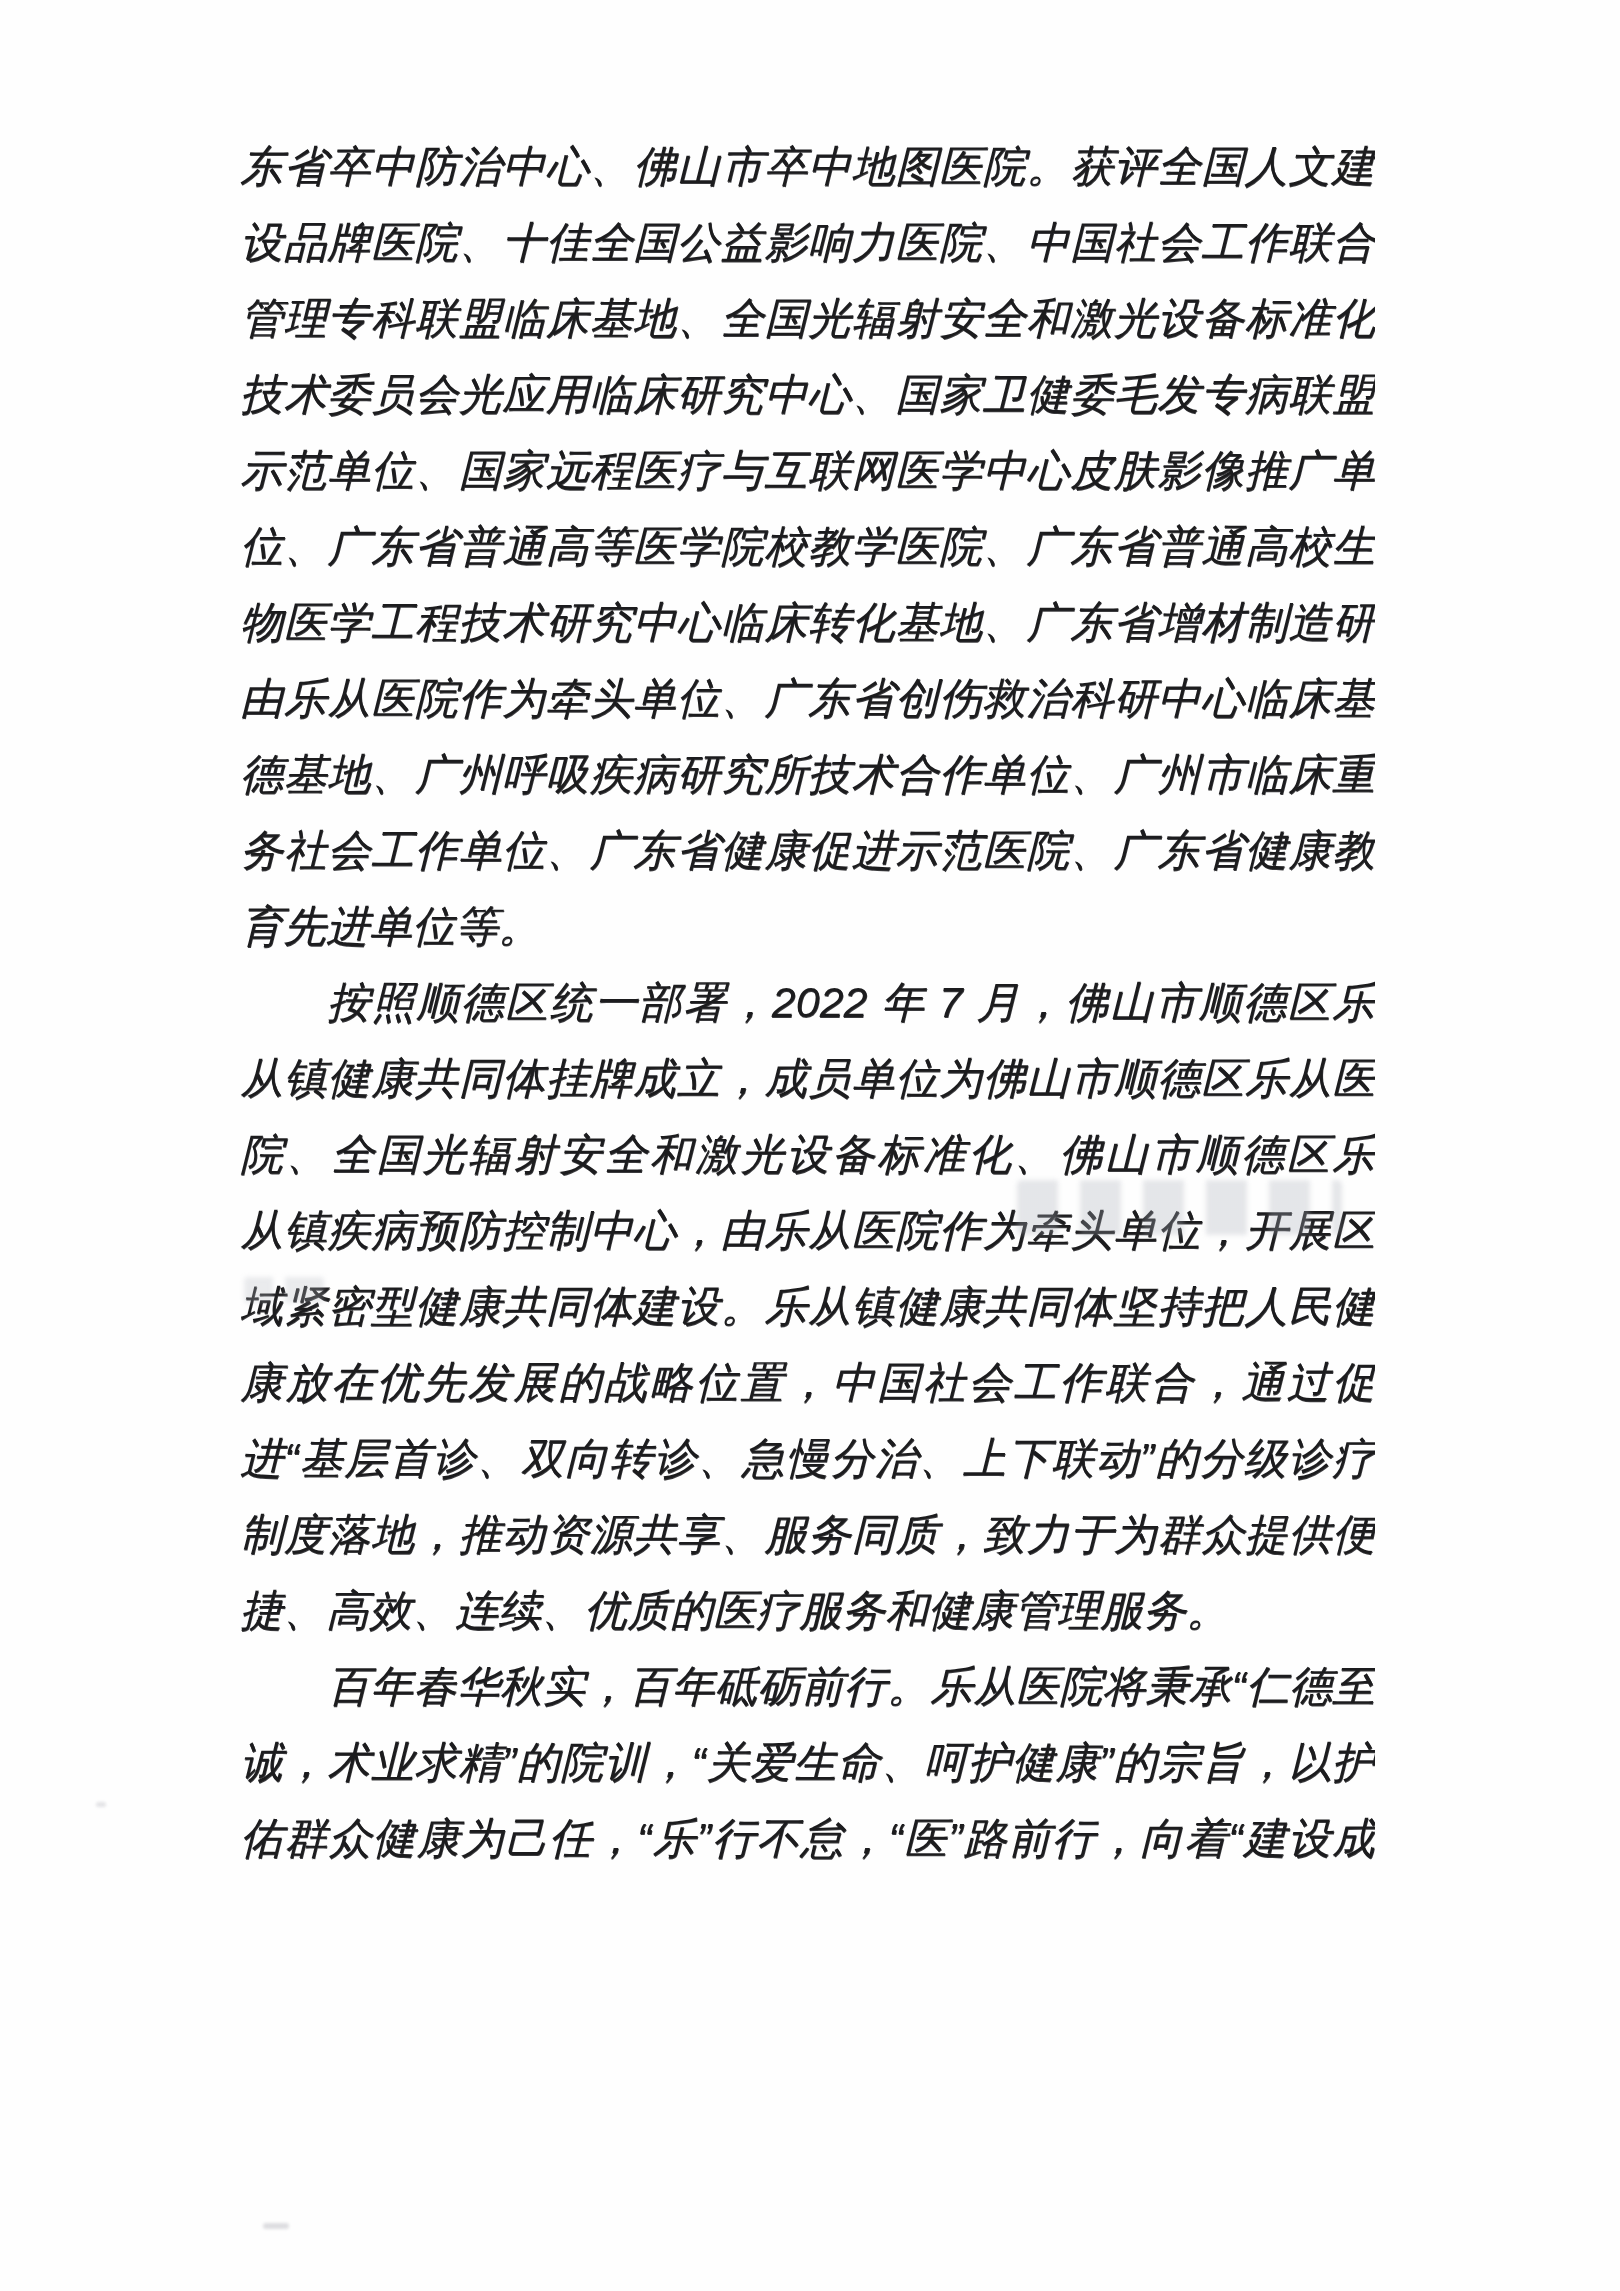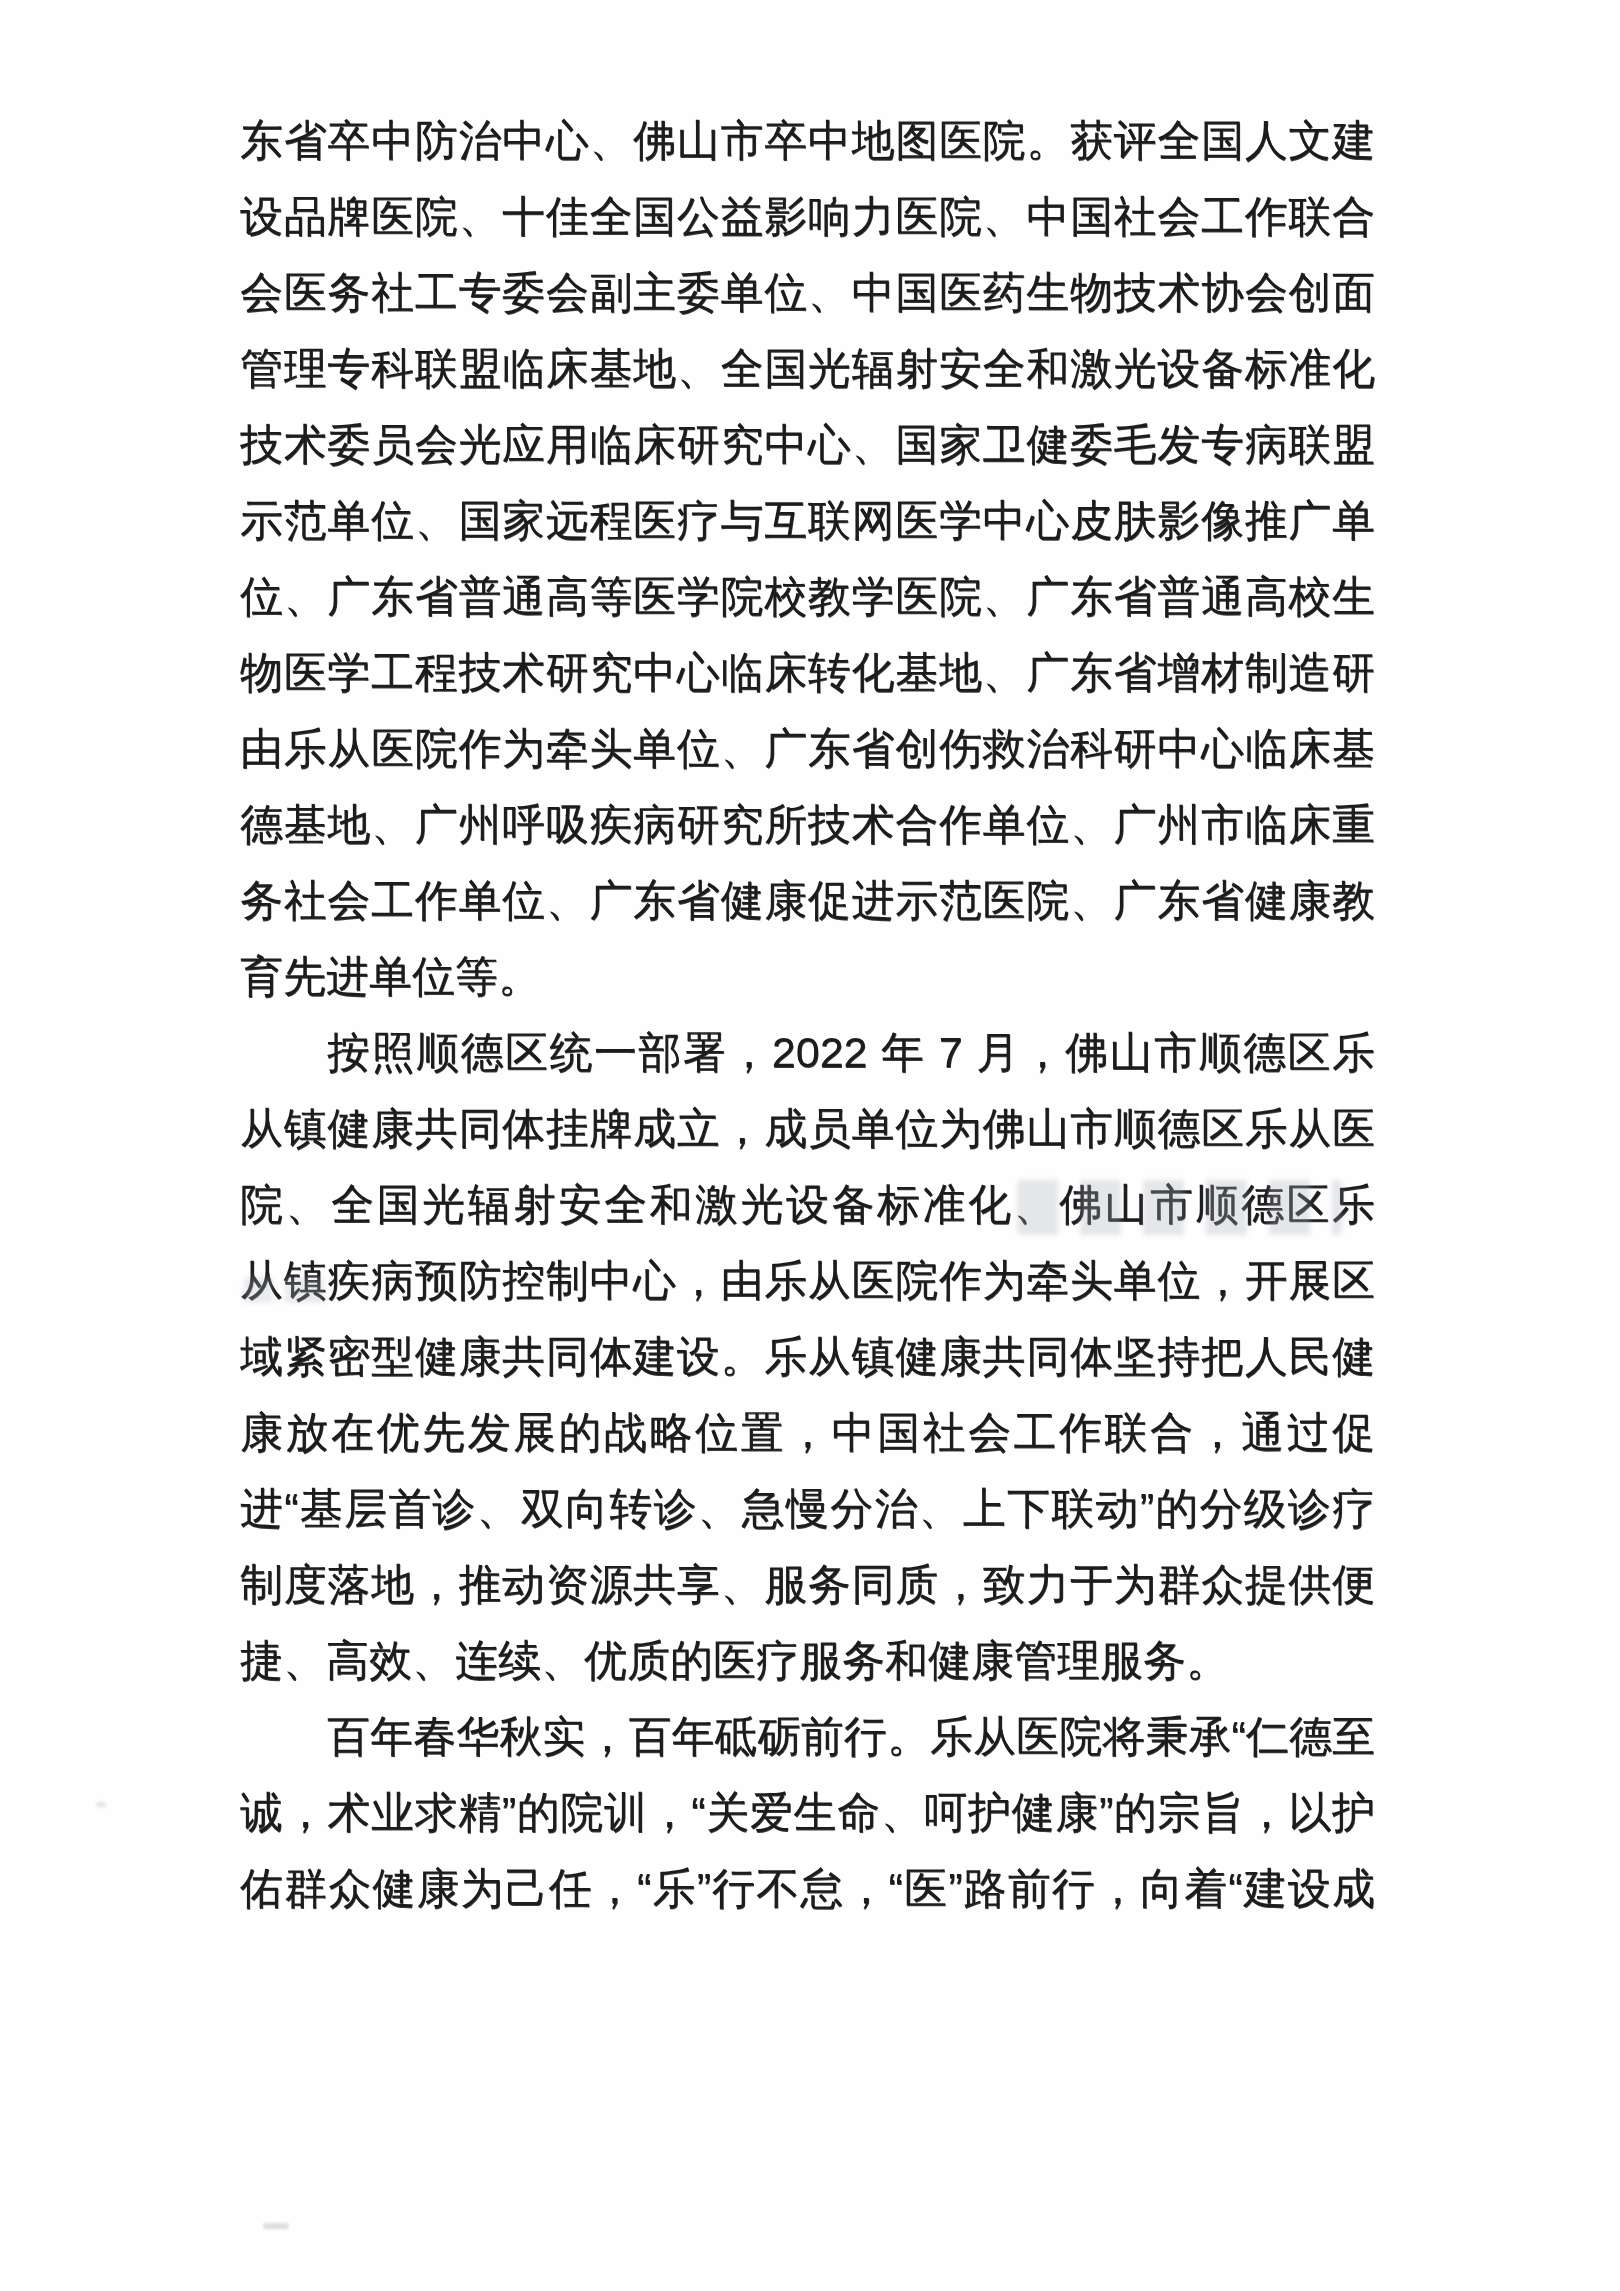--- a/index.html
+++ b/index.html
@@ -11,23 +11,24 @@
     position: relative;
     width: 1620px;
     height: 2292px;
     background: #fefefe;
     overflow: hidden;
     font-family: "Liberation Sans", "DejaVu Sans", sans-serif;
   }
   .text-block {
     position: absolute;
     left: 240px;
-    top: 102px;
+    top: 128px;
     width: 1135px;
     color: #1c1c1e;
+    font-style: italic;
   }
   .line {
     height: 76px;
     line-height: 76px;
     font-size: 43px;
     letter-spacing: 0;
     text-align: justify;
     text-align-last: justify;
     text-justify: inter-character;
     overflow: hidden;
@@ -90,21 +91,20 @@
     border-radius: 2.9px;
   }
 </style>
 </head>
 <body>
 
 <div class="page">
   <div class="text-block" id="text-block">
       <div class="line">东省卒中防治中心、佛山市卒中地图医院。获评全国人文建</div>
       <div class="line">设品牌医院、十佳全国公益影响力医院、中国社会工作联合</div>
-      <div class="line">会医务社工专委会副主委单位、中国医药生物技术协会创面</div>
       <div class="line">管理专科联盟临床基地、全国光辐射安全和激光设备标准化</div>
       <div class="line">技术委员会光应用临床研究中心、国家卫健委毛发专病联盟</div>
       <div class="line">示范单位、国家远程医疗与互联网医学中心皮肤影像推广单</div>
       <div class="line">位、广东省普通高等医学院校教学医院、广东省普通高校生</div>
       <div class="line">物医学工程技术研究中心临床转化基地、广东省增材制造研</div>
       <div class="line">由乐从医院作为牵头单位、广东省创伤救治科研中心临床基</div>
       <div class="line">德基地、广州呼吸疾病研究所技术合作单位、广州市临床重</div>
       <div class="line">务社会工作单位、广东省健康促进示范医院、广东省健康教</div>
       <div class="line para-end">育先进单位等。</div>
       <div class="line indent">按照顺德区统一部署，2022 年 7 月，佛山市顺德区乐</div>

